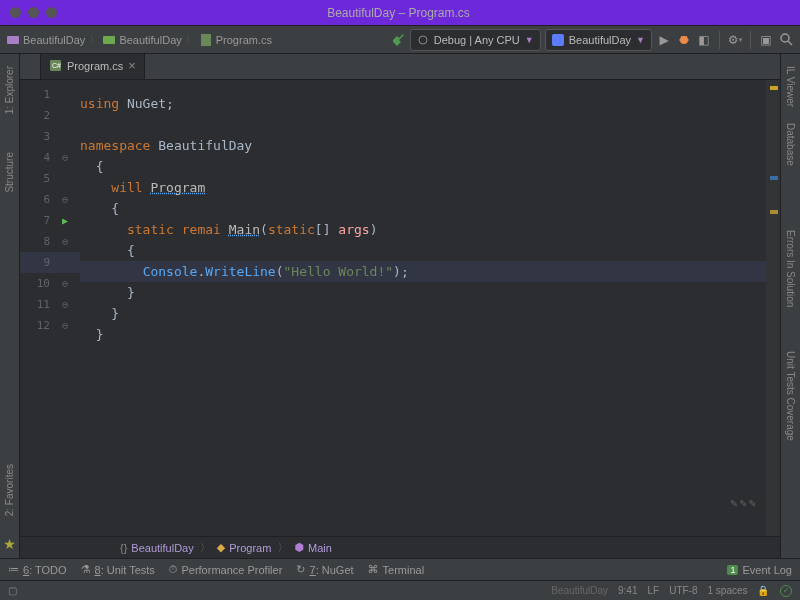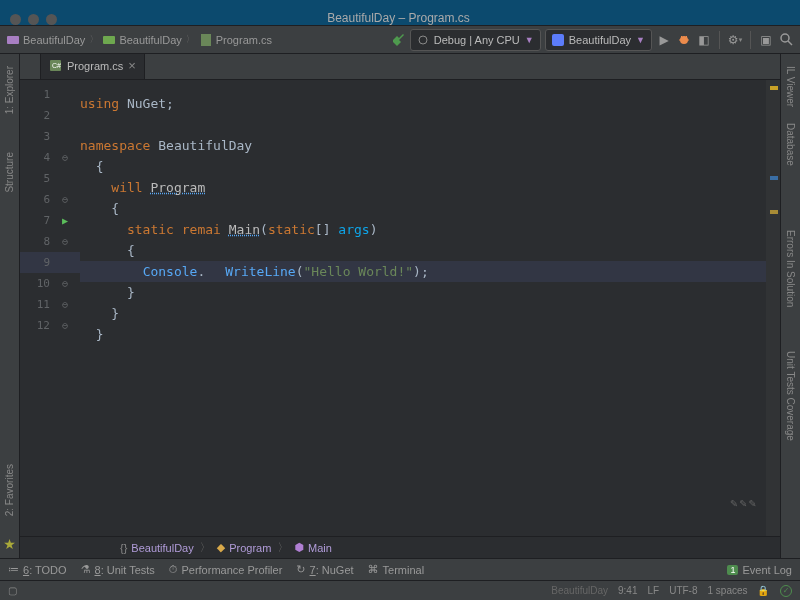--- a/index.html
+++ b/index.html
@@ -7,23 +7,23 @@
   width: 800px; height: 600px;
   background: #2b2d30;
   font-family: -apple-system, "Segoe UI", sans-serif;
   font-size: 12px;
   color: #bbbbbb;
   overflow: hidden;
   position: relative;
 }
 .titlebar {
   height: 26px;
-  background: #0c4a6e;
+  background: #6d28d9;
   display: flex;
-  align-items: flex-end;
+  align-items: center;
   border-bottom: 1px solid #1e1f22;
 }
 .traffic { display: flex; gap: 7px; padding-left: 10px; }
 .traffic span { width: 11px; height: 11px; border-radius: 50%; background: #555; }
 .title-text { flex: 1; text-align: center; color: #aaa; font-size: 12px; }
 .toolbar {
   height: 28px;
   background: #3c3f41;
   display: flex;
   align-items: center;
@@ -81,22 +81,22 @@
 .line-row.hl { background: #323644; }
 .ln { width: 36px; text-align: right; color: #606366; font-size: 11px; padding-right: 6px; }
 .gutter-mark { width: 18px; text-align: center; }
 .play { color: #5bbe5b; font-size: 10px; }
 .fold { color: #606366; font-size: 10px; }
 .code-lines { flex: 1; padding-top: 13px; }
 .code-row { height: 21px; display: flex; align-items: center; white-space: pre; }
 .code-row.hl { background: #323644; }
 .kw { color: #cc7832; }
 .cls { color: #57a8f5; }
-.method { color: #57a8f5; margin-left: 20px; }
-.param { color: #0ea5e9; }
+.method { color: #57a8f5; }
+.param { color: #fca5a5; }
 .string { color: #6a8759; }
 .pale { color: #a9b7c6; }
 .underlined { text-decoration: underline; text-decoration-style: dotted; text-decoration-color: #57a8f5; color: #bbb;}
 .marker-strip { width: 14px; background: #313335; position: relative; }
 .marker { position: absolute; right: 2px; width: 8px; height: 4px; }
 .marker.yellow { background: #c9a227; }
 .marker.blue { background: #3a6ea5; }
 .marker.warn { background: #a88c36; }
 .code-nav {
   height: 22px; background: #2b2d30; border-top: 1px solid #1e1f22;

